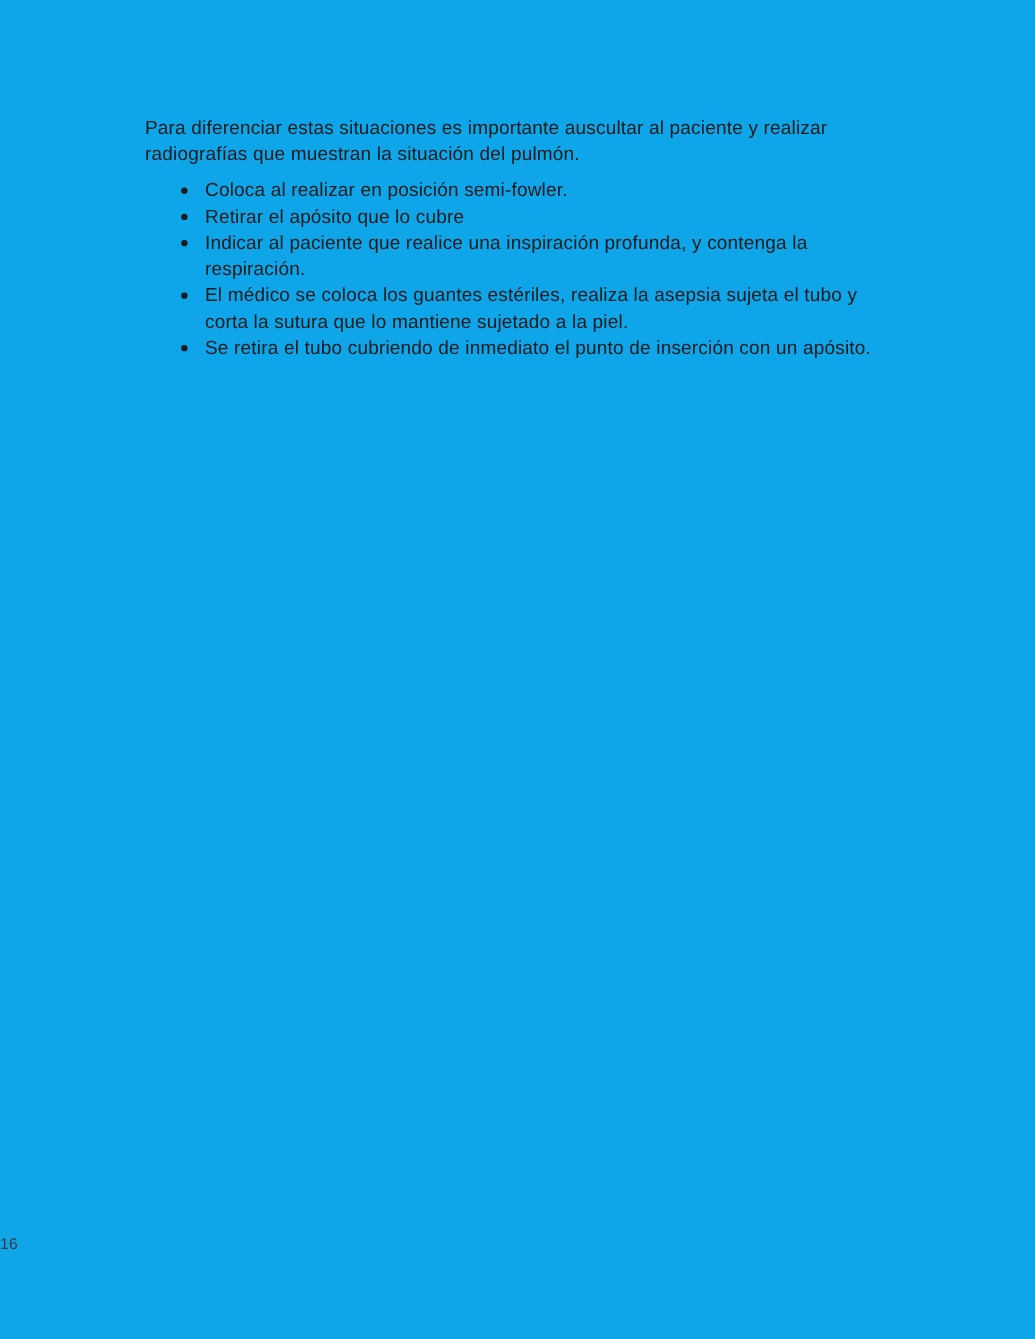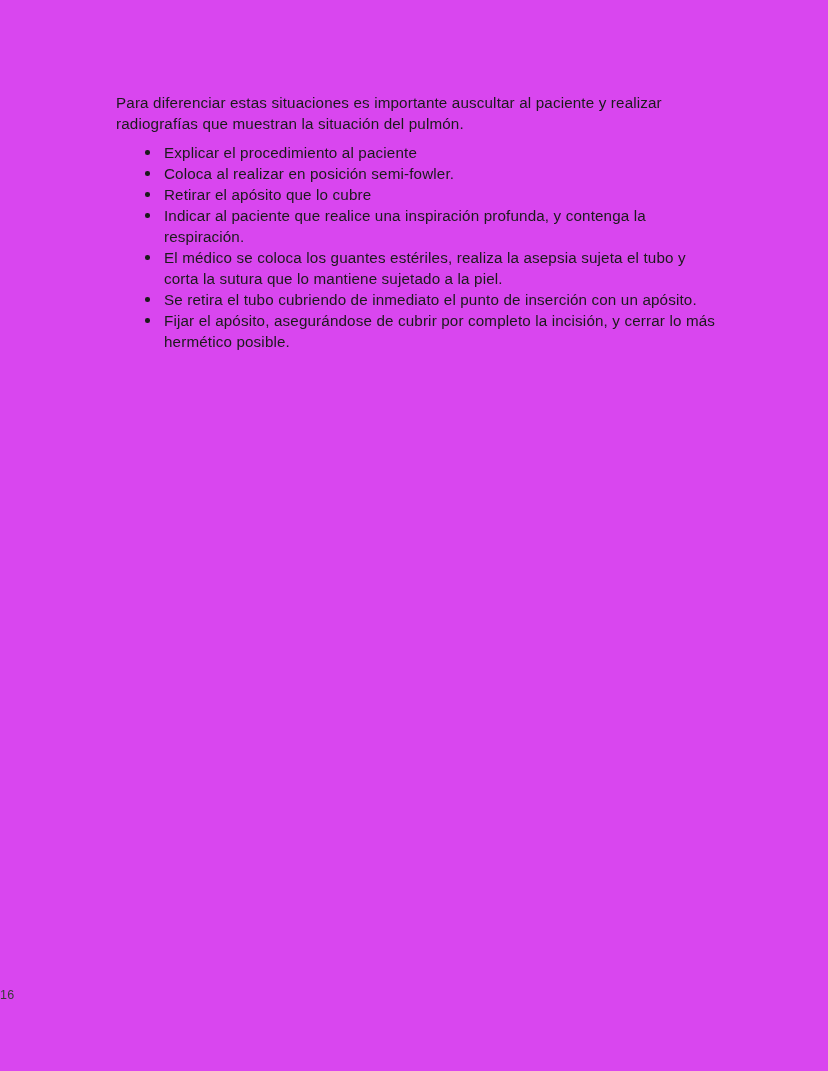--- a/index.html
+++ b/index.html
@@ -12,21 +12,21 @@
     height: 1071px;
     position: relative;
     font-family: "Liberation Sans", sans-serif;
     color: #1b1b1b;
     overflow: hidden;
   }
 
   .page {
     position: absolute;
     inset: 0;
-    background: #d946ef;
+    background: #0ea5e9;
     text-decoration: underline;
   }
 
   .text-block {
     position: absolute;
     left: 116px;
     top: 92px;
     width: 600px;
   }
 
@@ -85,45 +85,37 @@
 
 <div class="page">
 
   <div class="text-block">
 
     <p class="intro-paragraph">Para diferenciar estas situaciones es importante auscultar al paciente y realizar radiografías que muestran la situación del pulmón.</p>
 
     <ul class="bullet-list">
       <li class="bullet-item">
         <span class="bullet-marker"></span>
-        <span>Explicar el procedimiento al paciente</span>
-      </li>
-      <li class="bullet-item">
-        <span class="bullet-marker"></span>
         <span>Coloca al realizar en posición semi-fowler.</span>
       </li>
       <li class="bullet-item">
         <span class="bullet-marker"></span>
         <span>Retirar el apósito que lo cubre</span>
       </li>
       <li class="bullet-item">
         <span class="bullet-marker"></span>
         <span>Indicar al paciente que realice una inspiración profunda, y contenga la respiración.</span>
       </li>
       <li class="bullet-item">
         <span class="bullet-marker"></span>
         <span>El médico se coloca los guantes estériles, realiza la asepsia sujeta el tubo y corta la sutura que lo mantiene sujetado a la piel.</span>
       </li>
       <li class="bullet-item">
         <span class="bullet-marker"></span>
         <span>Se retira el tubo cubriendo de inmediato el punto de inserción con un apósito.</span>
       </li>
-      <li class="bullet-item">
-        <span class="bullet-marker"></span>
-        <span>Fijar el apósito, asegurándose de cubrir por completo la incisión, y cerrar lo más hermético posible.</span>
-      </li>
     </ul>
 
   </div>
 
   <div class="page-number">16</div>
 
 </div>
 
 </body></html>

